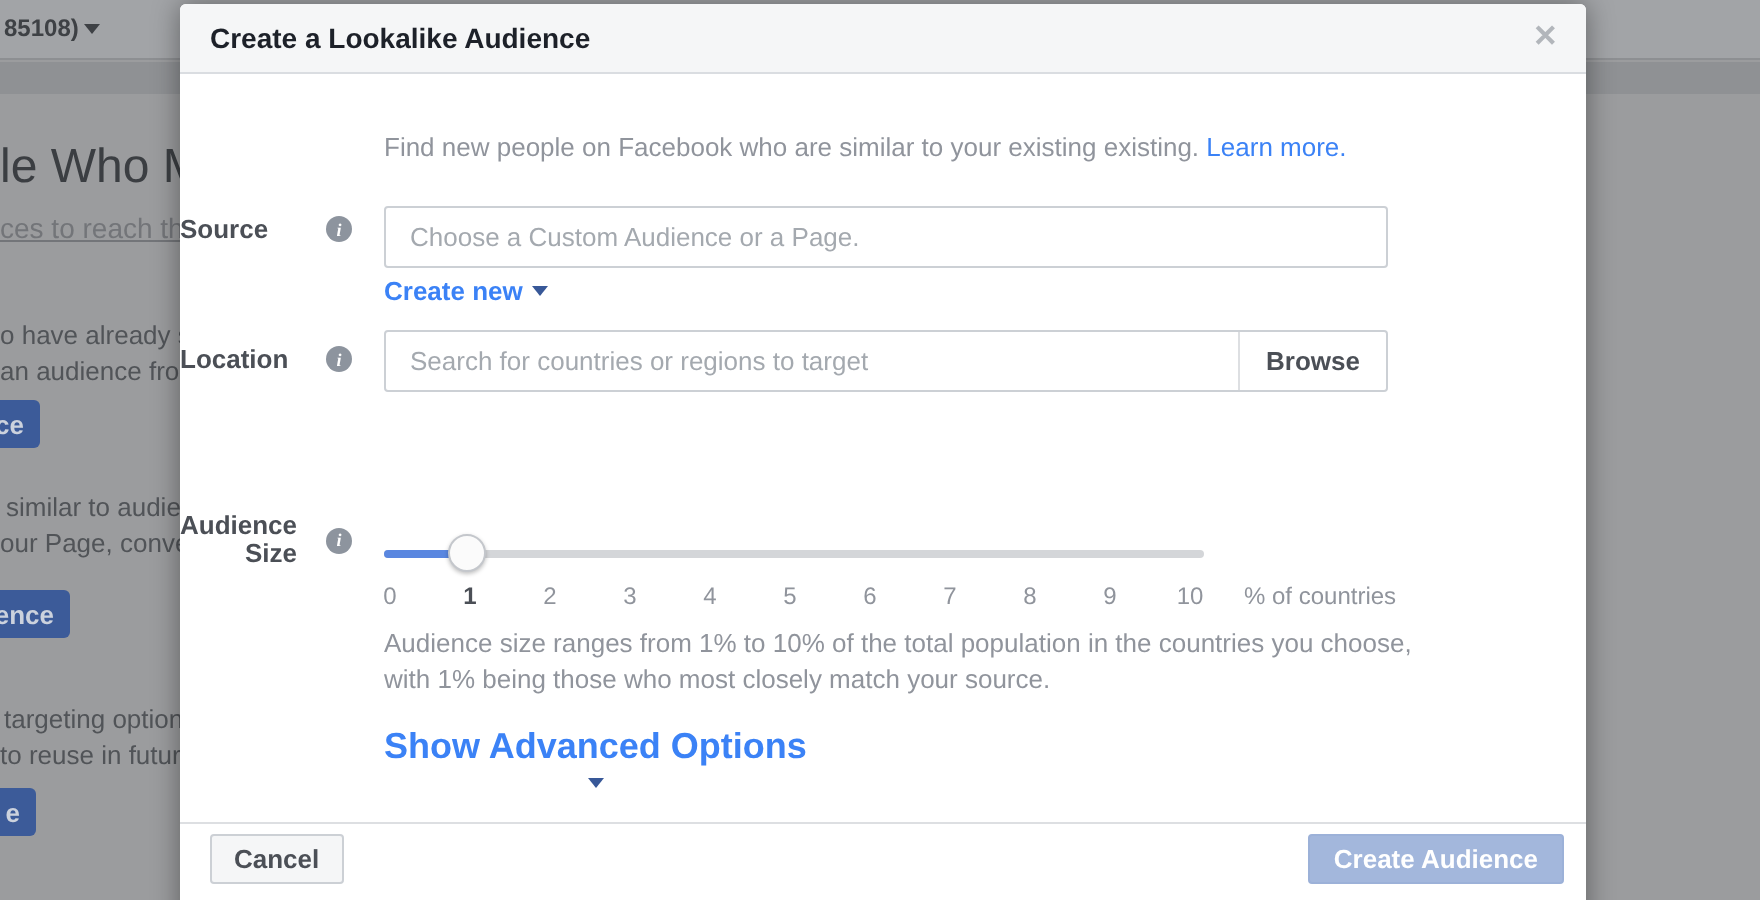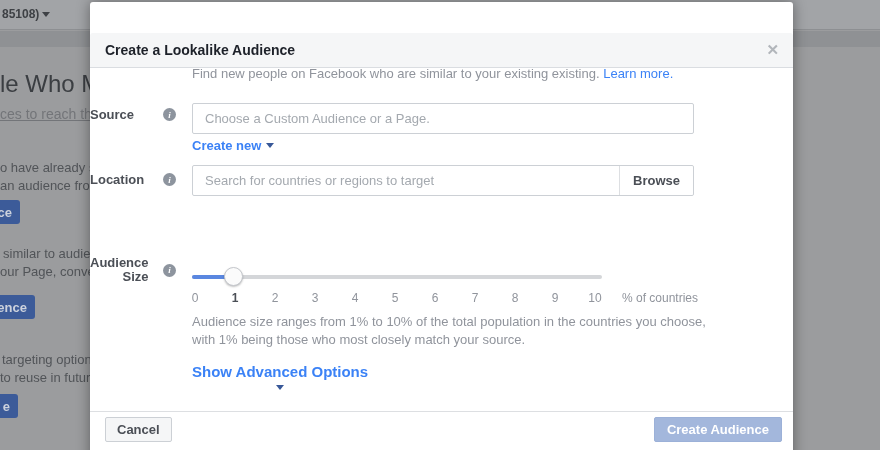--- a/index.html
+++ b/index.html
@@ -20,21 +20,21 @@
   .bg-line { font-size:13px; color:#515458; line-height:18px; white-space:nowrap; }
   .bg-sec { position:absolute; left:0; }
   .bg-btn { position:absolute; height:24px; background:#3c5b99; color:#ccd2dd;
     border:none; border-radius:3px; font-size:13px; font-weight:bold;
     text-align:right; padding-right:8px; font-family:"Liberation Sans",sans-serif; }
 
   
   .modal { position:absolute; left:90px; top:2px; width:703px; height:470px;
     background:#fff; border-radius:3px 3px 0 0; box-shadow:0 0 14px rgba(0,0,0,.4); }
   .modal-header { position:absolute; left:0; top:0; width:100%; height:35px;
-    background:#f5f6f7; border-bottom:1px solid #dadde1; border-radius:3px 3px 0 0;margin-top:31px; }
+    background:#f5f6f7; border-bottom:1px solid #dadde1; border-radius:3px 3px 0 0; }
   .modal-title { position:absolute; left:15px; top:9px; font-size:14px; font-weight:bold; color:#1d2129; }
   .close { position:absolute; right:14px; top:8px; font-size:15px; color:#b2b6bb;
     font-weight:bold; cursor:pointer; line-height:18px; }
 
   .desc { position:absolute; left:102px; top:64px; font-size:13px; color:#90949c; }
   a.link { color:#3b82f6; text-decoration:none; cursor:pointer; }
 
   .row-label { position:absolute; left:0; width:86px; display:flex; justify-content:space-between;
     align-items:center; gap:5px; font-size:13px; font-weight:bold; color:#4b4f56; }
   .row-label .txt { text-align:right; }
@@ -67,21 +67,21 @@
   .slider-thumb { position:absolute; top:-8px; width:19px; height:19px; background:#fbfbfb;
     border:1px solid #c4c7cc; border-radius:50%; box-shadow:0 1px 2px rgba(0,0,0,.25); cursor:grab; }
   .ticks { position:absolute; left:98px; top:289px; width:414px; display:flex;
     justify-content:space-between; font-size:12px; color:#90949c; }
   .ticks span { min-width:14px; text-align:center; }
   .ticks span.sel { color:#4b4f56; font-weight:bold; }
   .unit { position:absolute; left:532px; top:289px; font-size:12px; color:#90949c; white-space:nowrap; }
 
   .helper { position:absolute; left:102px; top:311px; width:528px; font-size:13px;
     line-height:18px; color:#90949c; }
-  .advanced { position:absolute; left:102px; top:361px; font-size:15px; font-weight:bold;
+  .advanced { position:absolute; left:102px; top:361px; font-size:18px; font-weight:bold;
     display:flex; align-items:center; gap:5px;flex-direction:column; }
 
   .footer-line { position:absolute; left:0; top:409px; width:100%; border-top:1px solid #dddfe2; }
   .btn { font-family:"Liberation Sans",sans-serif; font-size:13px; font-weight:bold;
     border-radius:2px; height:25px; cursor:pointer; }
   .btn-cancel { position:absolute; left:15px; top:415px; background:#f5f6f7;
     border:1px solid #ccd0d5; color:#4b4f56; padding:0 11px; }
   .btn-submit { position:absolute; right:11px; top:415px; background:#a3b7dc;
     border:1px solid #9cb1d8; color:#fff; padding:0 12px; }
 </style>

